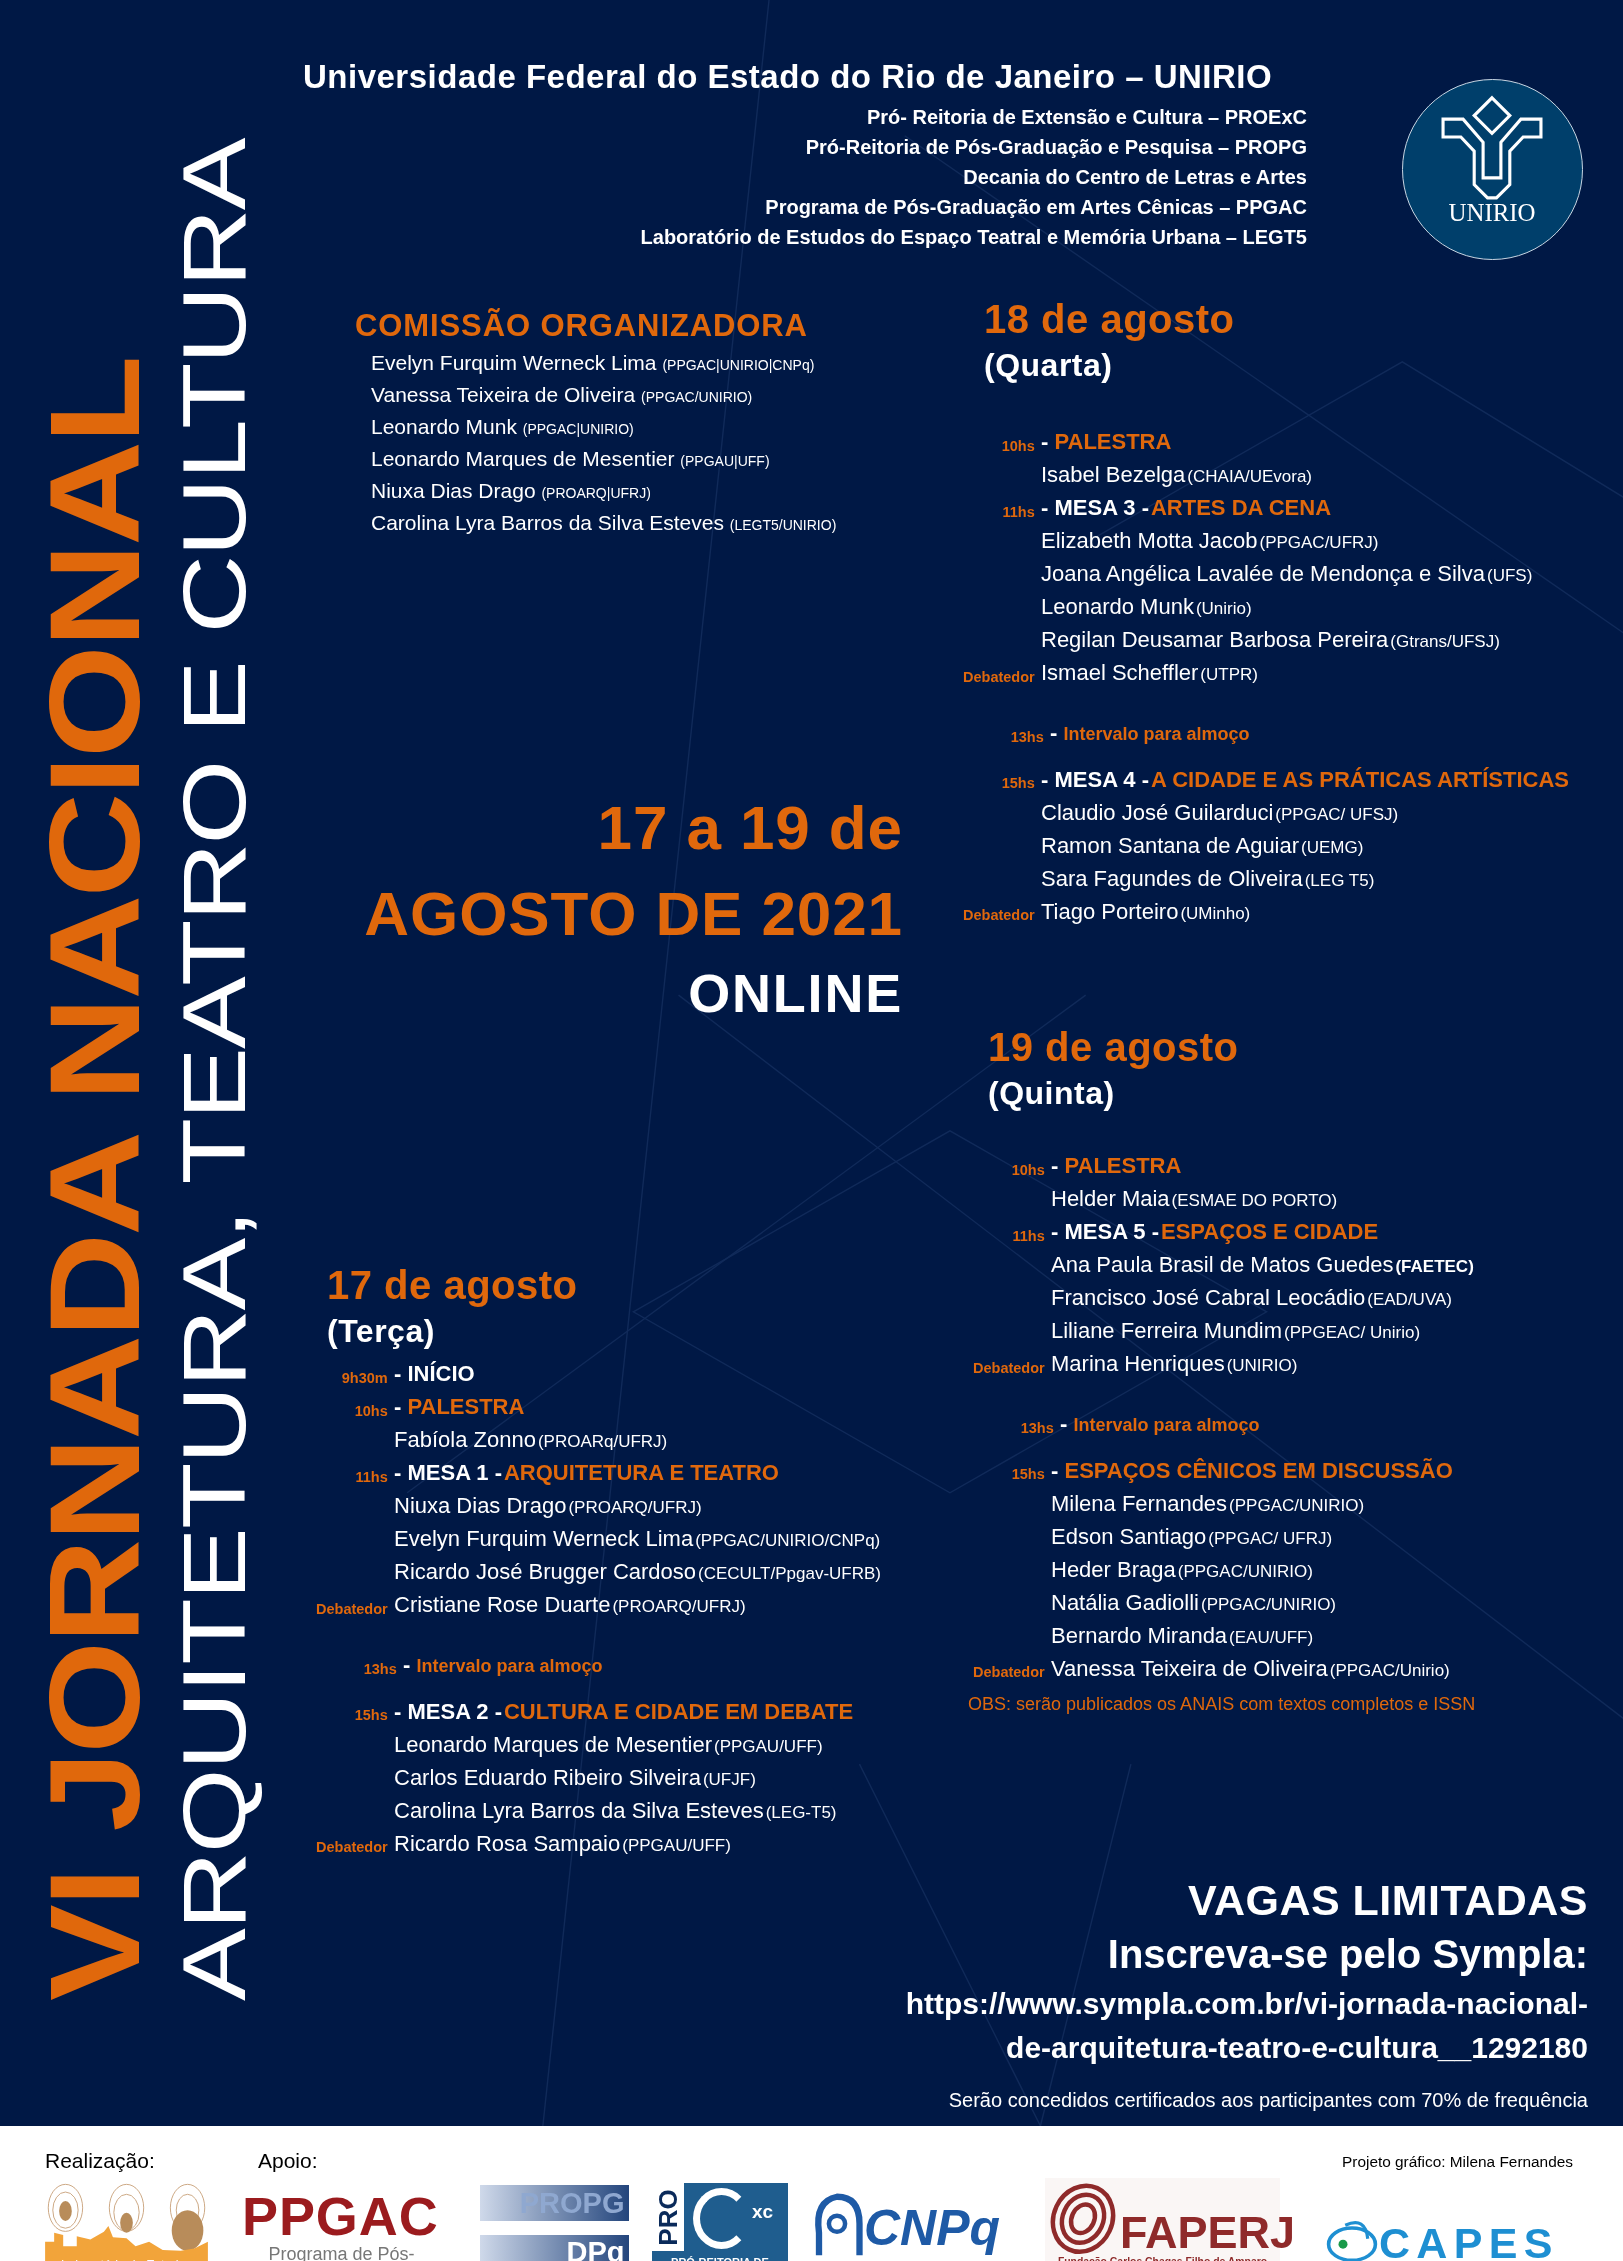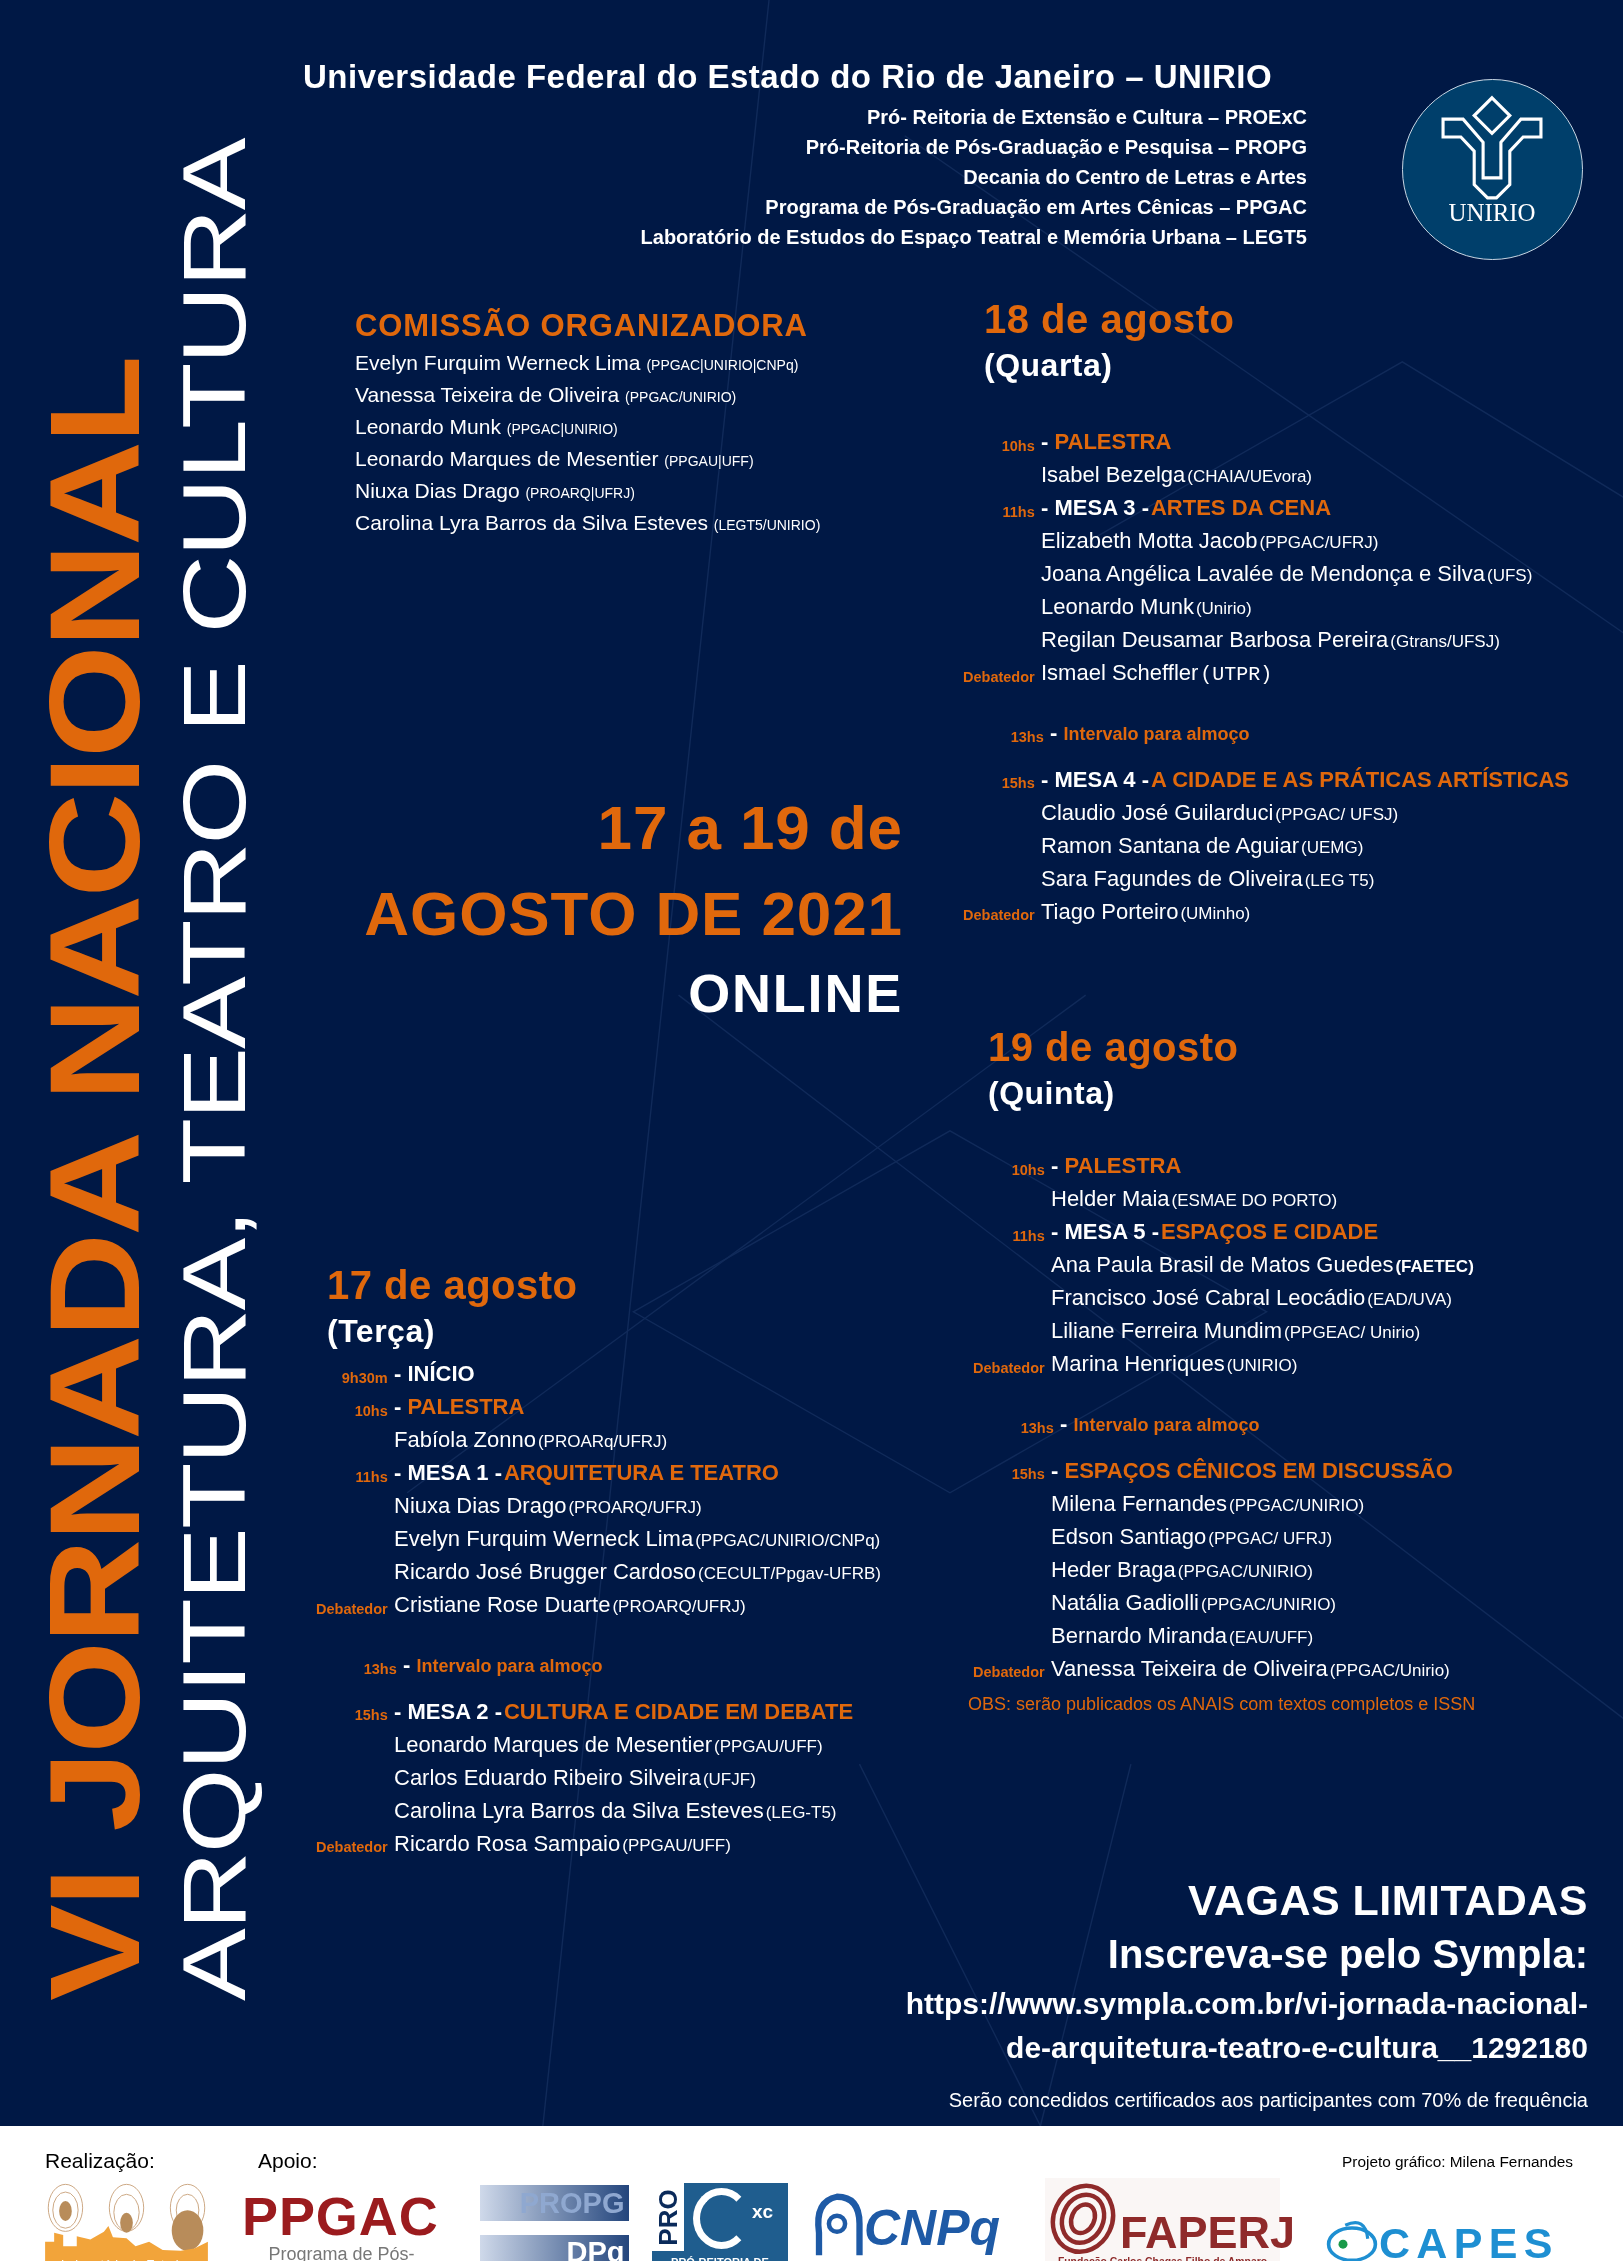--- a/index.html
+++ b/index.html
@@ -18,21 +18,21 @@
 
   
   .uni-title { left: 303px; top: 58px; font-size: 33px; font-weight: bold; color: #fff; letter-spacing: 0.5px; white-space: nowrap; }
   .header-lines { right: 317px; top: 102px; text-align: right; }
   .header-lines div { font-size: 20px; font-weight: bold; color: #fff; line-height: 30px; white-space: nowrap; }
   .logo-unirio { left: 1402px; top: 79px; width: 181px; height: 181px; border-radius: 50%; background: #003F6B; border: 1.4px solid #c8d6e3; }
 
   
   .committee { left: 355px; top: 308px; }
   .committee h2 { font-size: 31px; font-weight: bold; color: #E0680C; letter-spacing: 0.9px; margin-bottom: 3.6px; }
-  .committee .row { font-size: 21px; color: #fff; line-height: 30px; white-space: nowrap; }
+  .committee .row { font-size: 21px; color: #fff; line-height: 30px; white-space: nowrap; margin-left: 16px; }
   .aff { font-size: 14px; }
 
   
   .bigdate { right: 721px; top: 785px; text-align: right; }
   .bigdate .l1, .bigdate .l2 { font-size: 62px; font-weight: bold; color: #E0680C; line-height: 86px; white-space: nowrap; letter-spacing: 0.9px; }
   .bigdate .l3 { font-size: 54px; font-weight: bold; color: #fff; line-height: 72px; letter-spacing: 1.8px; }
 
   
   .dayhead .d { font-size: 40px; font-weight: bold; color: #E0680C; line-height: 50px; white-space: nowrap; letter-spacing: 0.5px; }
   .dayhead .w { font-size: 32px; font-weight: bold; color: #fff; line-height: 43px; white-space: nowrap; letter-spacing: 0.5px; }
@@ -149,21 +149,21 @@
       <div class="item"><span class="lab">Debatedor</span><span class="txt">Ricardo Rosa Sampaio</span><span> </span><span class="txt aff" style="font-size: 17px;">(PPGAU/UFF)</span></div>
     </div>
   <div class="sched" id="sched-1" style="left:1041px; top:425px;">
       <div class="item"><span class="lab">10hs</span><span class="txt dash">- </span><span class="ttl orange">PALESTRA</span></div>
       <div class="item"><span class="txt">Isabel Bezelga</span><span> </span><span class="txt" style="font-size: 17px;">(CHAIA/UEvora)</span></div>
       <div class="item"><span class="lab">11hs</span><span class="txt dash">- </span><span class="ttl white">MESA 3 -</span><span> </span><span class="ttl orange">ARTES DA CENA</span></div>
       <div class="item"><span class="txt">Elizabeth Motta Jacob</span><span> </span><span class="txt aff" style="font-size: 17px;">(PPGAC/UFRJ)</span></div>
       <div class="item"><span class="txt">Joana Angélica Lavalée de Mendonça e Silva</span><span> </span><span class="txt aff" style="font-size: 17px;">(UFS)</span></div>
       <div class="item"><span class="txt">Leonardo Munk</span><span> </span><span class="txt aff" style="font-size: 17px;">(Unirio)</span></div>
       <div class="item"><span class="txt">Regilan Deusamar Barbosa Pereira</span><span> </span><span class="txt aff" style="font-size: 17px;">(Gtrans/UFSJ)</span></div>
-      <div class="item"><span class="lab">Debatedor</span><span class="txt">Ismael Scheffler</span><span> </span><span class="txt aff" style="font-size: 20px; font-family: Liberation Mono, monospace;">(UTPR)</span></div>
+      <div class="item"><span class="lab">Debatedor</span><span class="txt">Ismael Scheffler</span><span> </span><span class="txt aff" style="font-size: 17px;">(UTPR)</span></div>
       <div class="item gapL"></div>
       <div class="item" style="margin-left: 9px;"><span class="lab">13hs</span><span class="txt dash">-  </span><span class="lunch">Intervalo para almoço</span></div>
       <div class="item gap"></div>
       <div class="item"><span class="lab">15hs</span><span class="txt dash">- </span><span class="ttl white">MESA 4 -</span><span> </span><span class="ttl orange">A CIDADE E AS PRÁTICAS ARTÍSTICAS</span></div>
       <div class="item"><span class="txt">Claudio José Guilarduci</span><span> </span><span class="txt aff" style="font-size: 17px;">(PPGAC/ UFSJ)</span></div>
       <div class="item"><span class="txt">Ramon Santana de Aguiar</span><span> </span><span class="txt aff" style="font-size: 17px;">(UEMG)</span></div>
       <div class="item"><span class="txt">Sara Fagundes de Oliveira</span><span> </span><span class="txt aff" style="font-size: 17px;">(LEG T5)</span></div>
       <div class="item"><span class="lab">Debatedor</span><span class="txt">Tiago Porteiro</span><span> </span><span class="txt aff" style="font-size: 17px;">(UMinho)</span></div>
     </div>
   <div class="sched" id="sched-2" style="left:1051px; top:1149px;">

